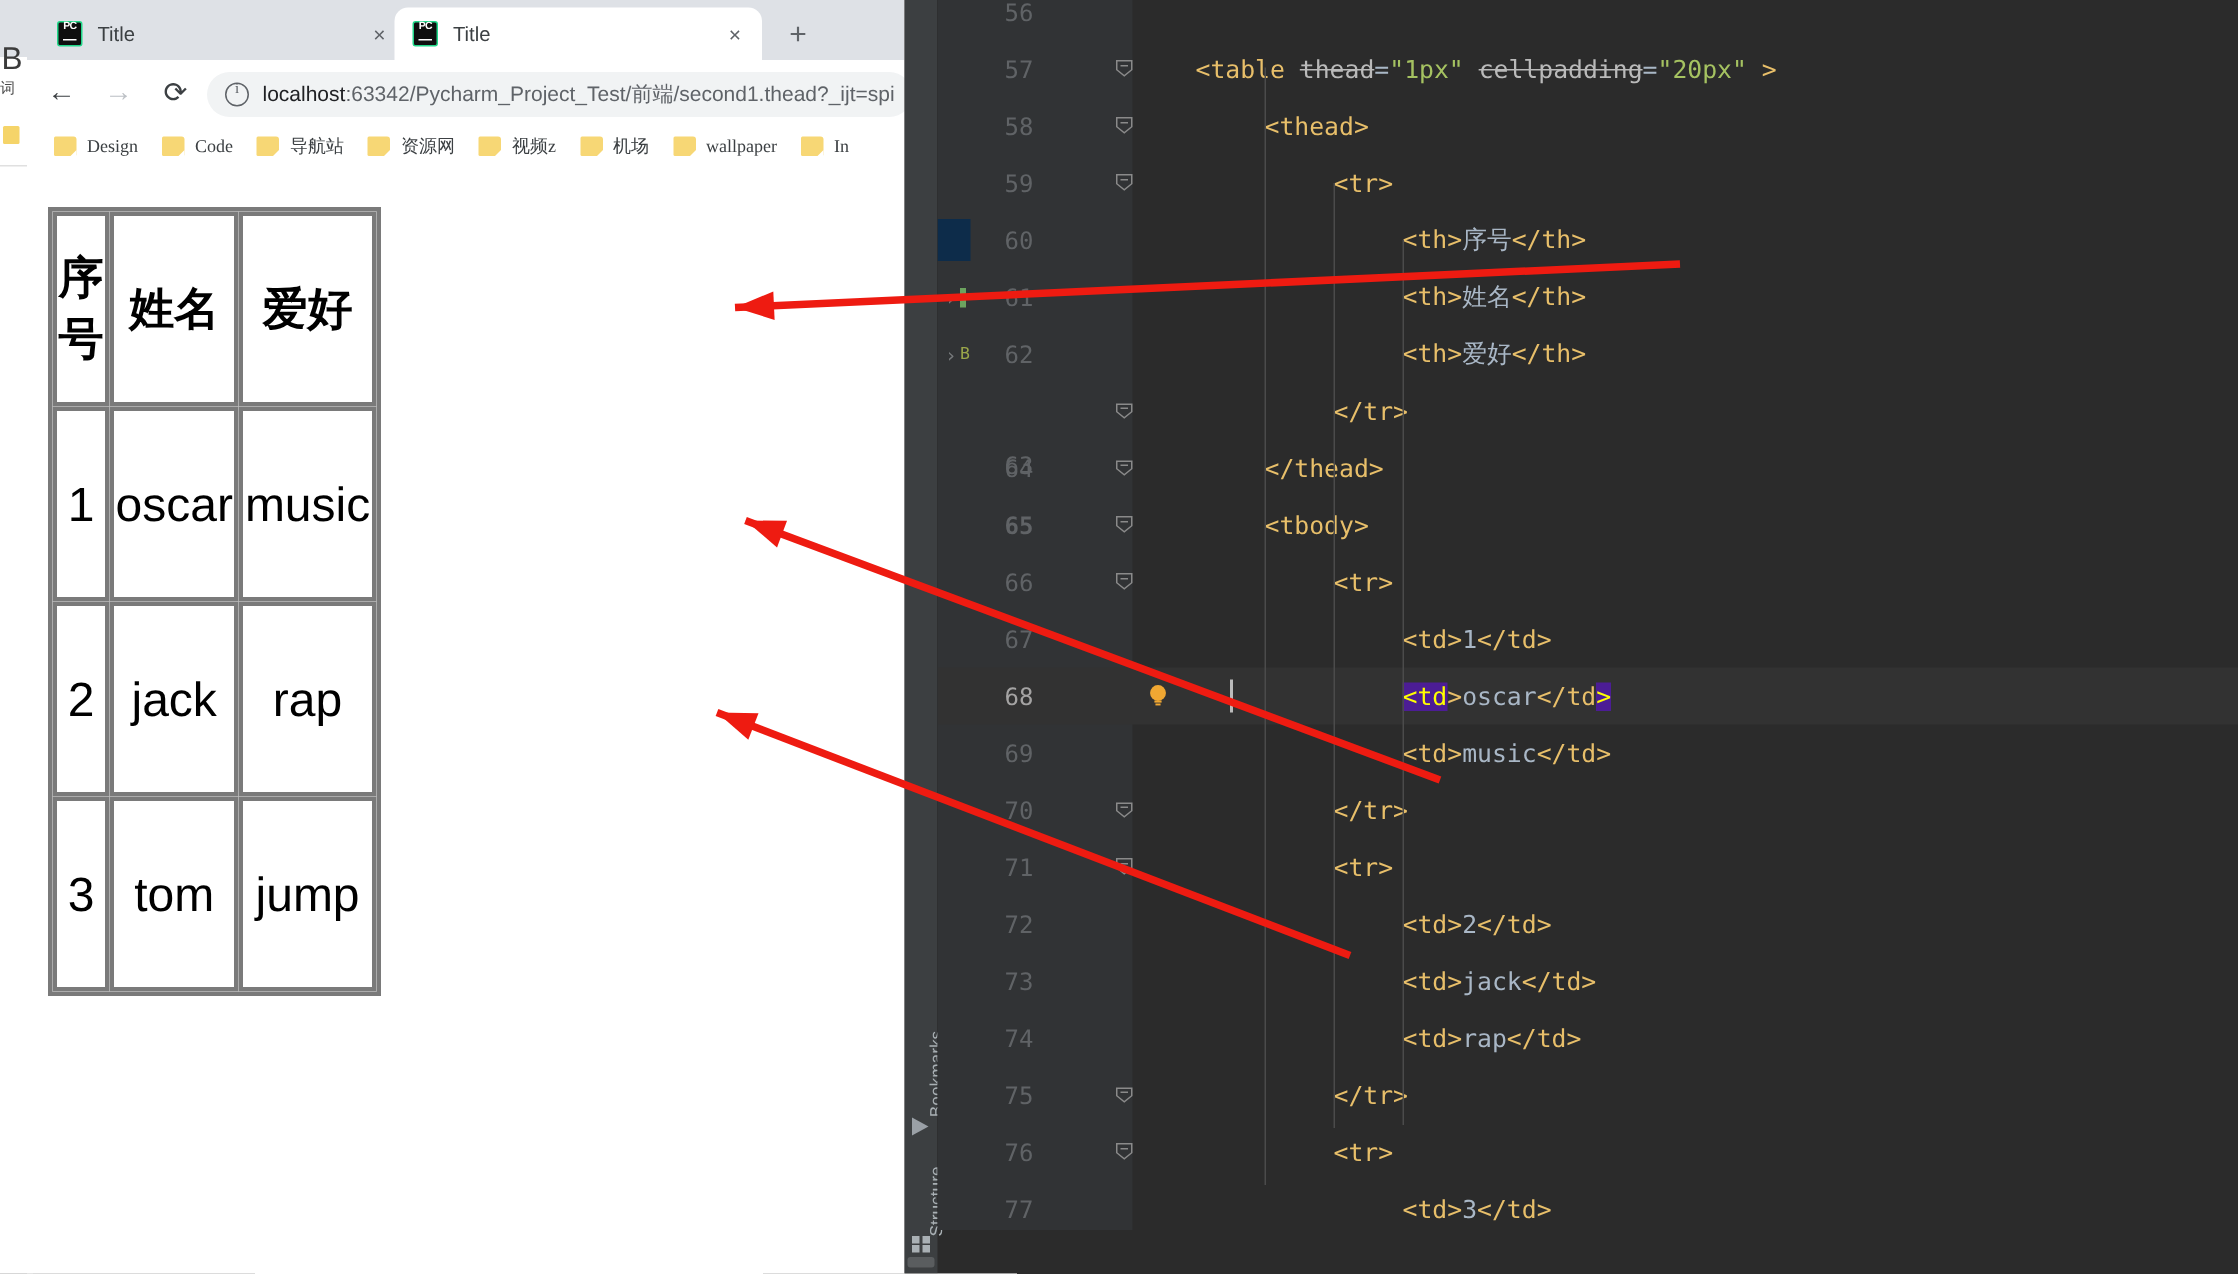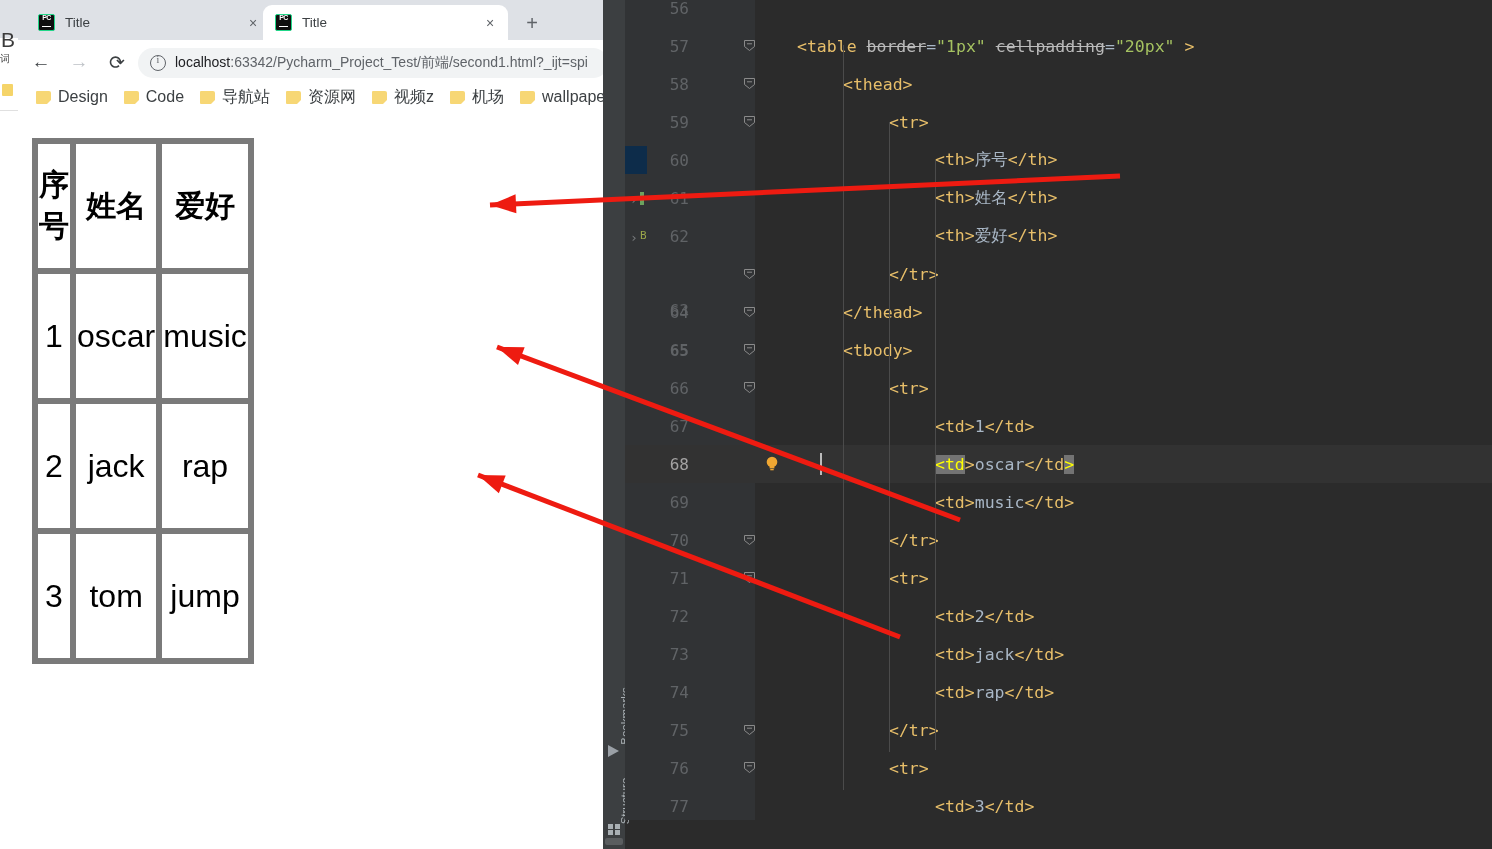--- a/index.html
+++ b/index.html
@@ -130,21 +130,21 @@
   .bm-folder {
     width: 15px; height: 13px; flex: 0 0 15px; margin-right: 7px;
     background: #f6d濫; background: #f7d775; border-radius: 1px 2px 1px 1px;
     position: relative;
   }
   .bm-folder::after {
     content: ""; position: absolute; right: 0; bottom: 0;
     border-width: 0 0 4px 4px; border-style: solid;
     border-color: transparent transparent #ffffff transparent;
   }
-  .bm-label { font-size: 16px; color: #3c4043; }
+  .bm-label { font-size: 12px; color: #3c4043; font-family: Liberation Serif, serif; }
   .page-area {
     position: absolute; left: 0; top: 110px; width: 585px; height: 739px;
     background: #ffffff;
   }
 
   
   .demo-table {
     position: absolute; left: 7px; top: 16px;
     border-collapse: separate; border-spacing: 0;
     border: 3px solid #7a7a7a; background: #ffffff;
@@ -226,21 +226,21 @@
   .code-text {
     position: absolute; left: 140px; white-space: pre;
   }
   .indent-guide {
     position: absolute; width: 1px; background: #4b4b4b;
   }
   .tok-tag    { color: #e8bf6a; }
   .tok-attr   { color: #bababa; text-decoration: line-through; }
   .tok-str    { color: #a5c261; }
   .tok-txt    { color: #a9b7c6; }
-  .tok-match  { color: #ffff00; background: #737373; }
+  .tok-match  { color: #ffff00; background: #4c1d95; }
   .caret {
     position: absolute; width: 2px; height: 22px; background: #bbbbbb;
   }
   .bulb {
     position: absolute; width: 14px; height: 14px;
   }
   .line-marker-blue {
     position: absolute; left: 0px; width: 22px; height: 28px;
     background: #0d2c4a;
   }
@@ -307,21 +307,21 @@
       </div>
       <div class="newtab-btn">+</div>
     </div>
 
     <div class="toolbar">
       <div class="nav-btn">←</div>
       <div class="nav-btn disabled">→</div>
       <div class="nav-btn">⟳</div>
       <div class="omnibox">
         <span class="omnibox-icon"></span>
-        <span class="omnibox-url"><span>localhost</span><span class="dim">:63342/Pycharm_Project_Test/前端/second1.html?_ijt=spi</span></span>
+        <span class="omnibox-url"><span>localhost</span><span class="dim">:63342/Pycharm_Project_Test/前端/second1.thead?_ijt=spi</span></span>
       </div>
     </div>
 
     <div class="bookmarks" id="bookmarks-bar">
         <div class="bm">
           <span class="bm-folder"></span>
           <span class="bm-label">Design</span>
         </div>
         <div class="bm">
           <span class="bm-folder"></span>
@@ -407,21 +407,21 @@
             <div class="gutter-num" style="top: 10px;">56</div>
           </div>
           <div class="code-row" style="top: 27px;">
             <div class="gutter-num" style="top: 10px;">57</div>
             <div class="fold" style="top: 12px;">
               <svg width="13" height="13">
                 <path d="M1.5 1.5h10v6l-5 4-5-4z" fill="none" stroke="#8a8a8a" stroke-width="1"></path>
                 <path d="M4 4.8h5" stroke="#8a8a8a" stroke-width="1"></path>
               </svg>
             </div>
-            <div class="code-text" style="left: 172px;"><span class="tok-tag">&lt;table </span><span class="tok-attr">border</span><span class="tok-txt">=</span><span class="tok-str">"1px"</span><span class="tok-txt"> </span><span class="tok-attr">cellpadding</span><span class="tok-txt">=</span><span class="tok-str">"20px"</span><span class="tok-tag"> &gt;</span></div>
+            <div class="code-text" style="left: 172px;"><span class="tok-tag">&lt;table </span><span class="tok-attr">thead</span><span class="tok-txt">=</span><span class="tok-str">"1px"</span><span class="tok-txt"> </span><span class="tok-attr">cellpadding</span><span class="tok-txt">=</span><span class="tok-str">"20px"</span><span class="tok-tag"> &gt;</span></div>
           </div>
           <div class="code-row" style="top: 65px;">
             <div class="gutter-num" style="top: 10px; text-align: right;">58</div>
             <div class="fold" style="top: 12px;">
               <svg width="13" height="13">
                 <path d="M1.5 1.5h10v6l-5 4-5-4z" fill="none" stroke="#8a8a8a" stroke-width="1"></path>
                 <path d="M4 4.8h5" stroke="#8a8a8a" stroke-width="1"></path>
               </svg>
             </div>
             <div class="code-text" style="left: 218px;"><span class="tok-tag">&lt;thead&gt;</span></div>

